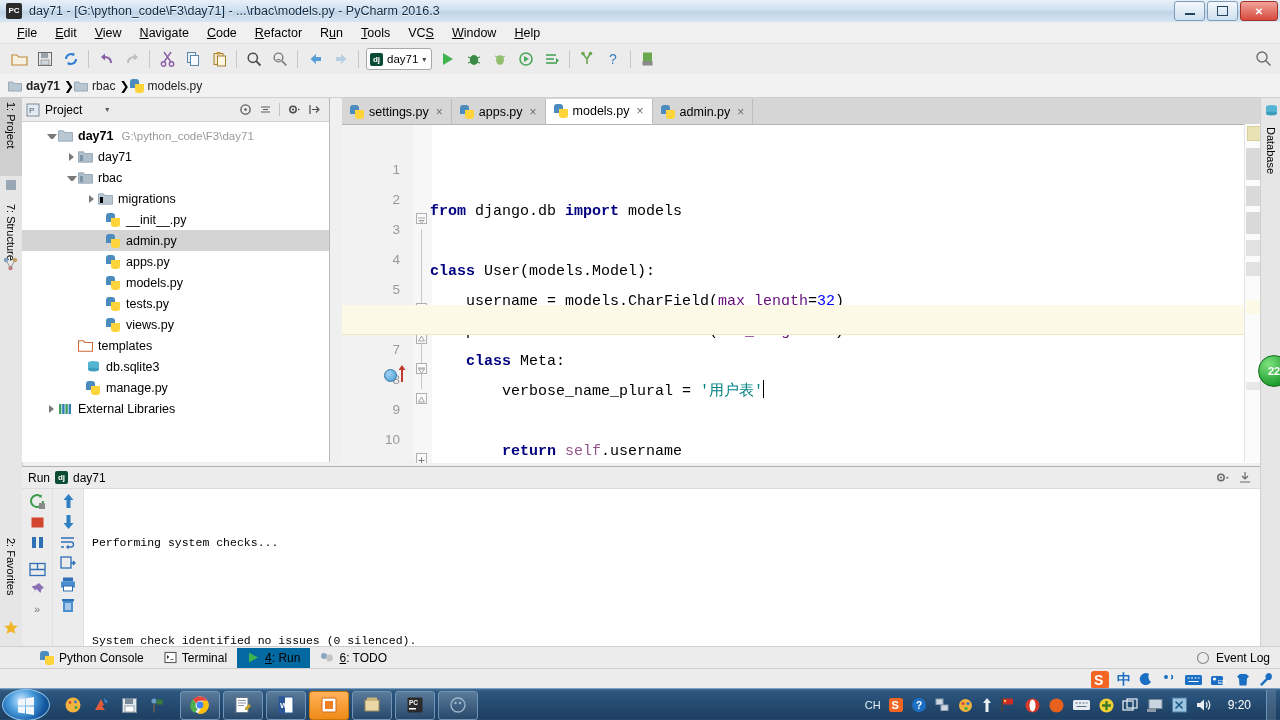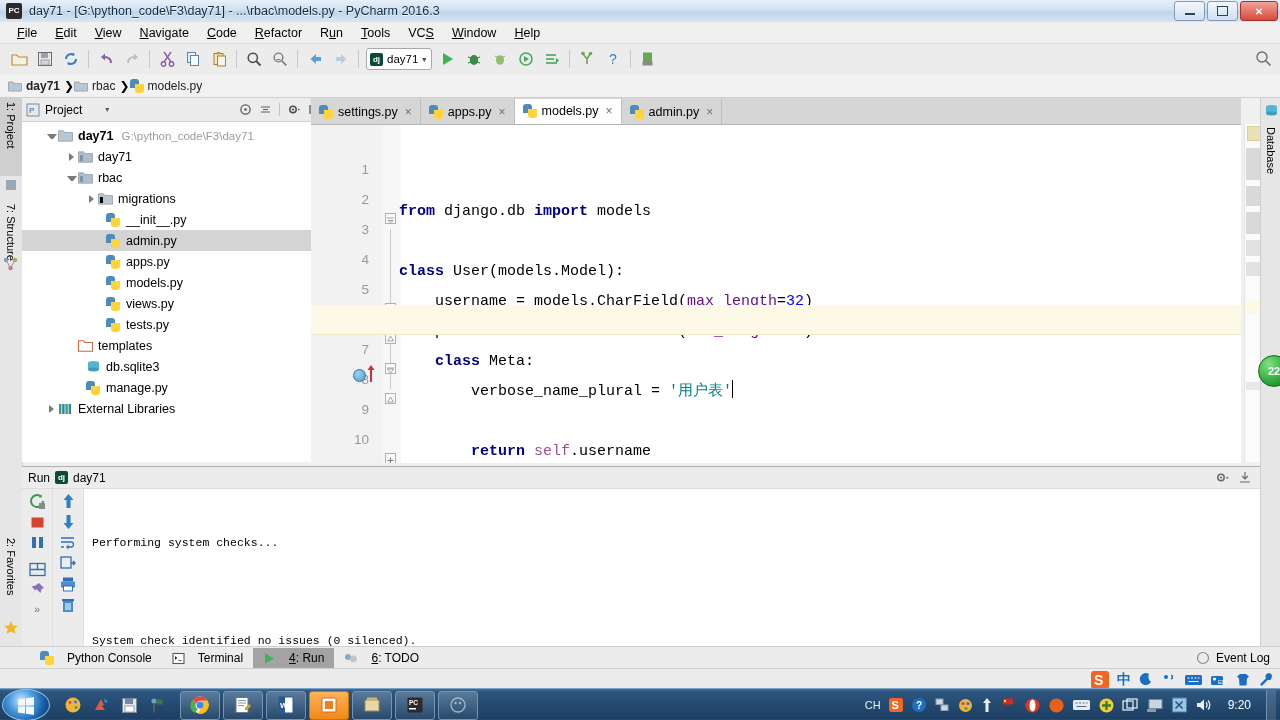--- a/index.html
+++ b/index.html
@@ -114,21 +114,21 @@
   .arr.r::before{content:"";display:block;margin:2px 0 0 3px;
     border-left:5px solid #7a7a7a;border-top:4px solid transparent;border-bottom:4px solid transparent;}
   .arr.d::before{content:"";display:block;margin:4px 0 0 1px;
     border-top:5px solid #7a7a7a;border-left:4px solid transparent;border-right:4px solid transparent;}
   .ficon{width:15px;height:14px;margin-right:5px;flex:0 0 auto;}
   .tlabel{font-size:12.5px;}
   .tpath{font-size:11.5px;color:#9b9b9b;margin-left:8px;}
 
   
   .editor{
-    position:absolute;left:311px;top:98px;width:930px;height:364px;
+    position:absolute;left:342px;top:98px;width:930px;height:364px;
     background:#fef9c3;box-sizing:border-box;
   }
   .tabsrow{
     height:26px;background:#d6d6d6;display:flex;align-items:flex-end;
     border-bottom:1px solid #b5b5b5;
   }
   .etab{
     height:25px;display:flex;align-items:center;gap:5px;
     padding:0 8px;font-size:12.5px;color:#000;
     border-right:1px solid #bdbdbd;background:#d6d6d6;box-sizing:border-box;
@@ -202,22 +202,22 @@
     font-family:"Liberation Mono",monospace;font-size:11.5px;color:#000;
     line-height:19.5px;white-space:pre;overflow:hidden;
   }
 
   
   .bottombar{
     position:absolute;left:0;top:646px;width:1280px;height:23px;
     background:#ececec;border-top:1px solid #cfcfcf;border-bottom:1px solid #cfcfcf;
     display:flex;align-items:center;box-sizing:border-box;
   }
-  .btab{display:flex;align-items:flex-end;gap:13px;padding:3px 10px;font-size:12px;color:#000;}
-  .btab.sel{background:#a3a3a3;}
+  .btab{display:flex;align-items:center;gap:5px;padding:3px 10px;font-size:12px;color:#000;}
+  .btab.sel{background:#0369a1;}
   .btab u{text-decoration:underline;}
   .bottombar .right{margin-left:auto;display:flex;align-items:center;gap:6px;padding-right:10px;}
 
   
   .statusbar{
     position:absolute;left:0;top:669px;width:1280px;height:19px;
     background:#ececec;display:flex;align-items:center;box-sizing:border-box;
   }
   .trayicons{position:absolute;right:6px;top:670px;display:flex;align-items:center;gap:7px;}
 
@@ -575,26 +575,26 @@
         <span class="tlabel">apps.py</span>
       </div>
 
       <div class="trow" style="padding-left:84px">
         <span class="pyicon" style="margin-right:6px"></span>
         <span class="tlabel">models.py</span>
       </div>
 
       <div class="trow" style="padding-left:84px">
         <span class="pyicon" style="margin-right:6px"></span>
-        <span class="tlabel">views.py</span>
+        <span class="tlabel">tests.py</span>
       </div>
 
       <div class="trow" style="padding-left:84px">
         <span class="pyicon" style="margin-right:6px"></span>
-        <span class="tlabel">tests.py</span>
+        <span class="tlabel">views.py</span>
       </div>
 
       <div class="trow" style="padding-left:56px">
         <svg class="ficon" viewBox="0 0 15 14">
             <path d="M.5 1.8h5l1.3 1.7h7.7v8.7H.5z" fill="#fff" stroke="#d06a3a" stroke-width="1.1"></path>
           </svg>
         <span class="tlabel">templates</span>
       </div>
 
       <div class="trow" style="padding-left:64px">

